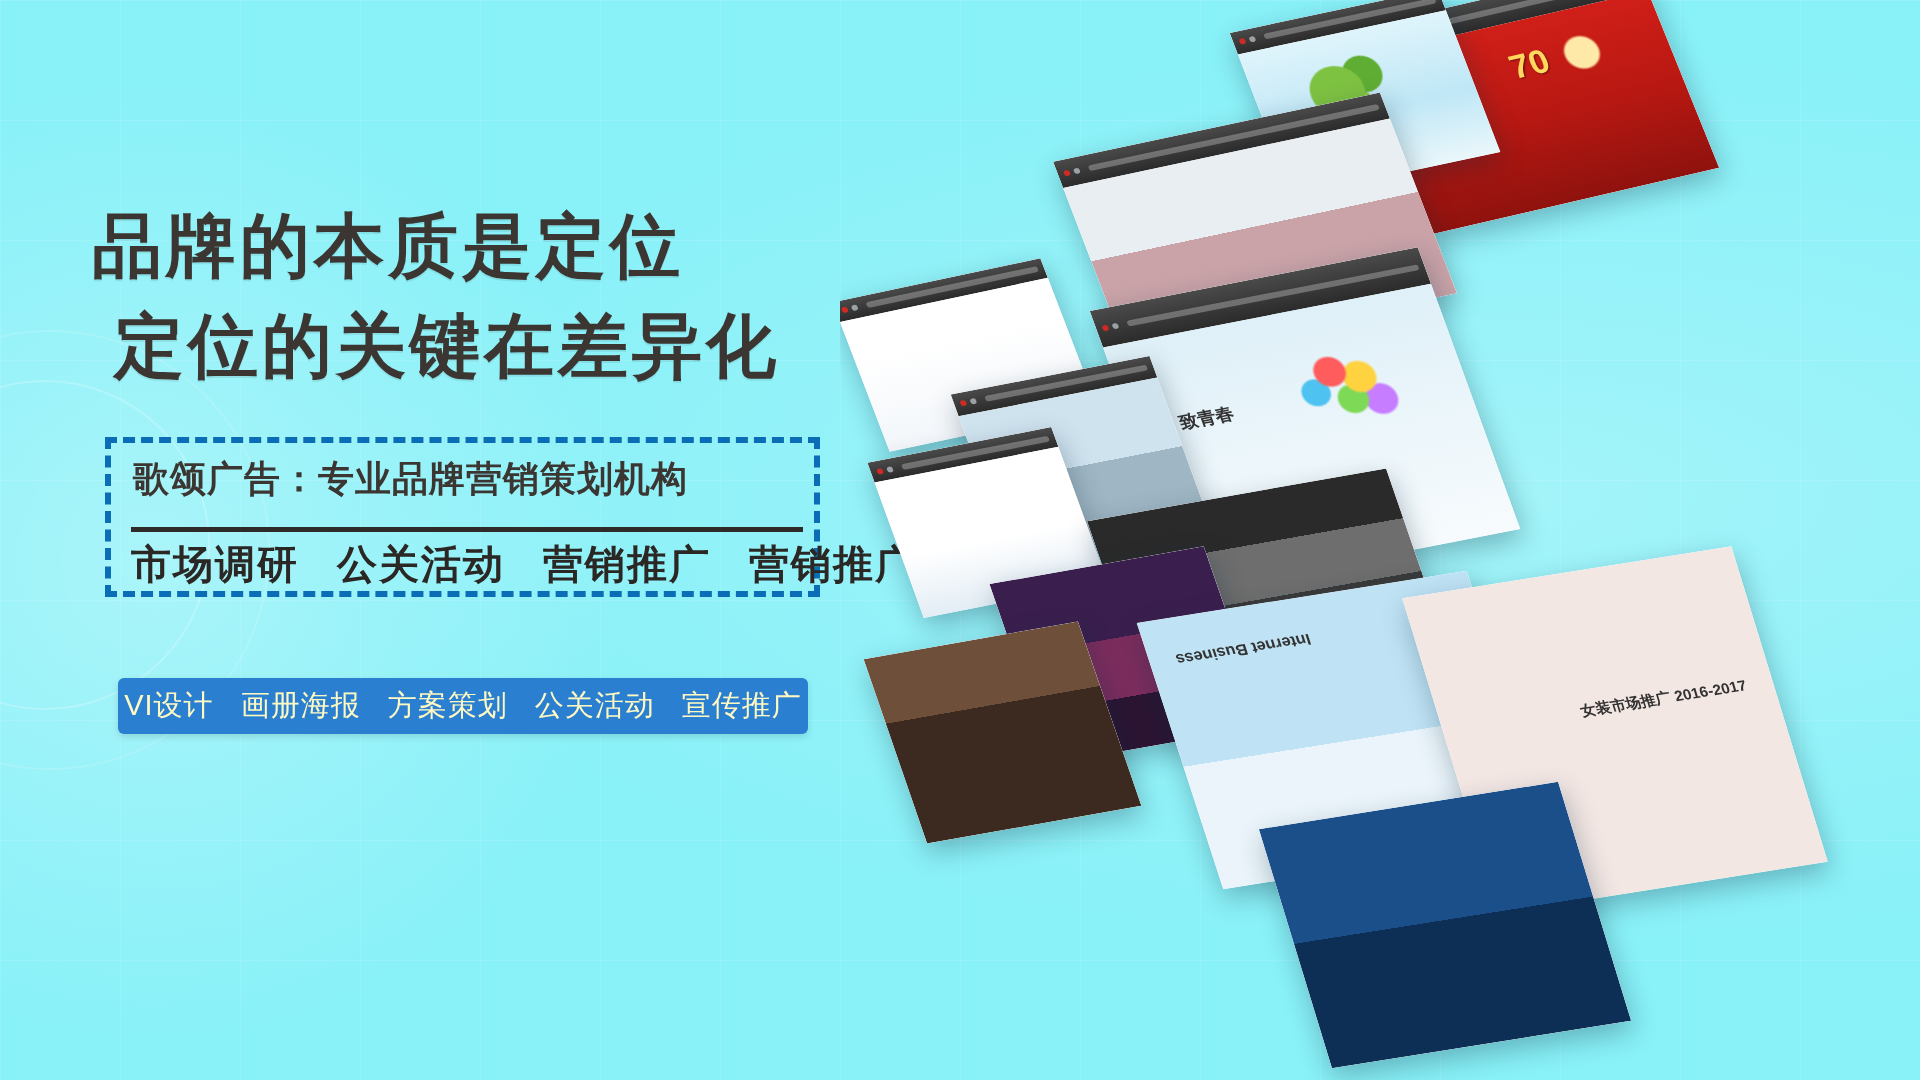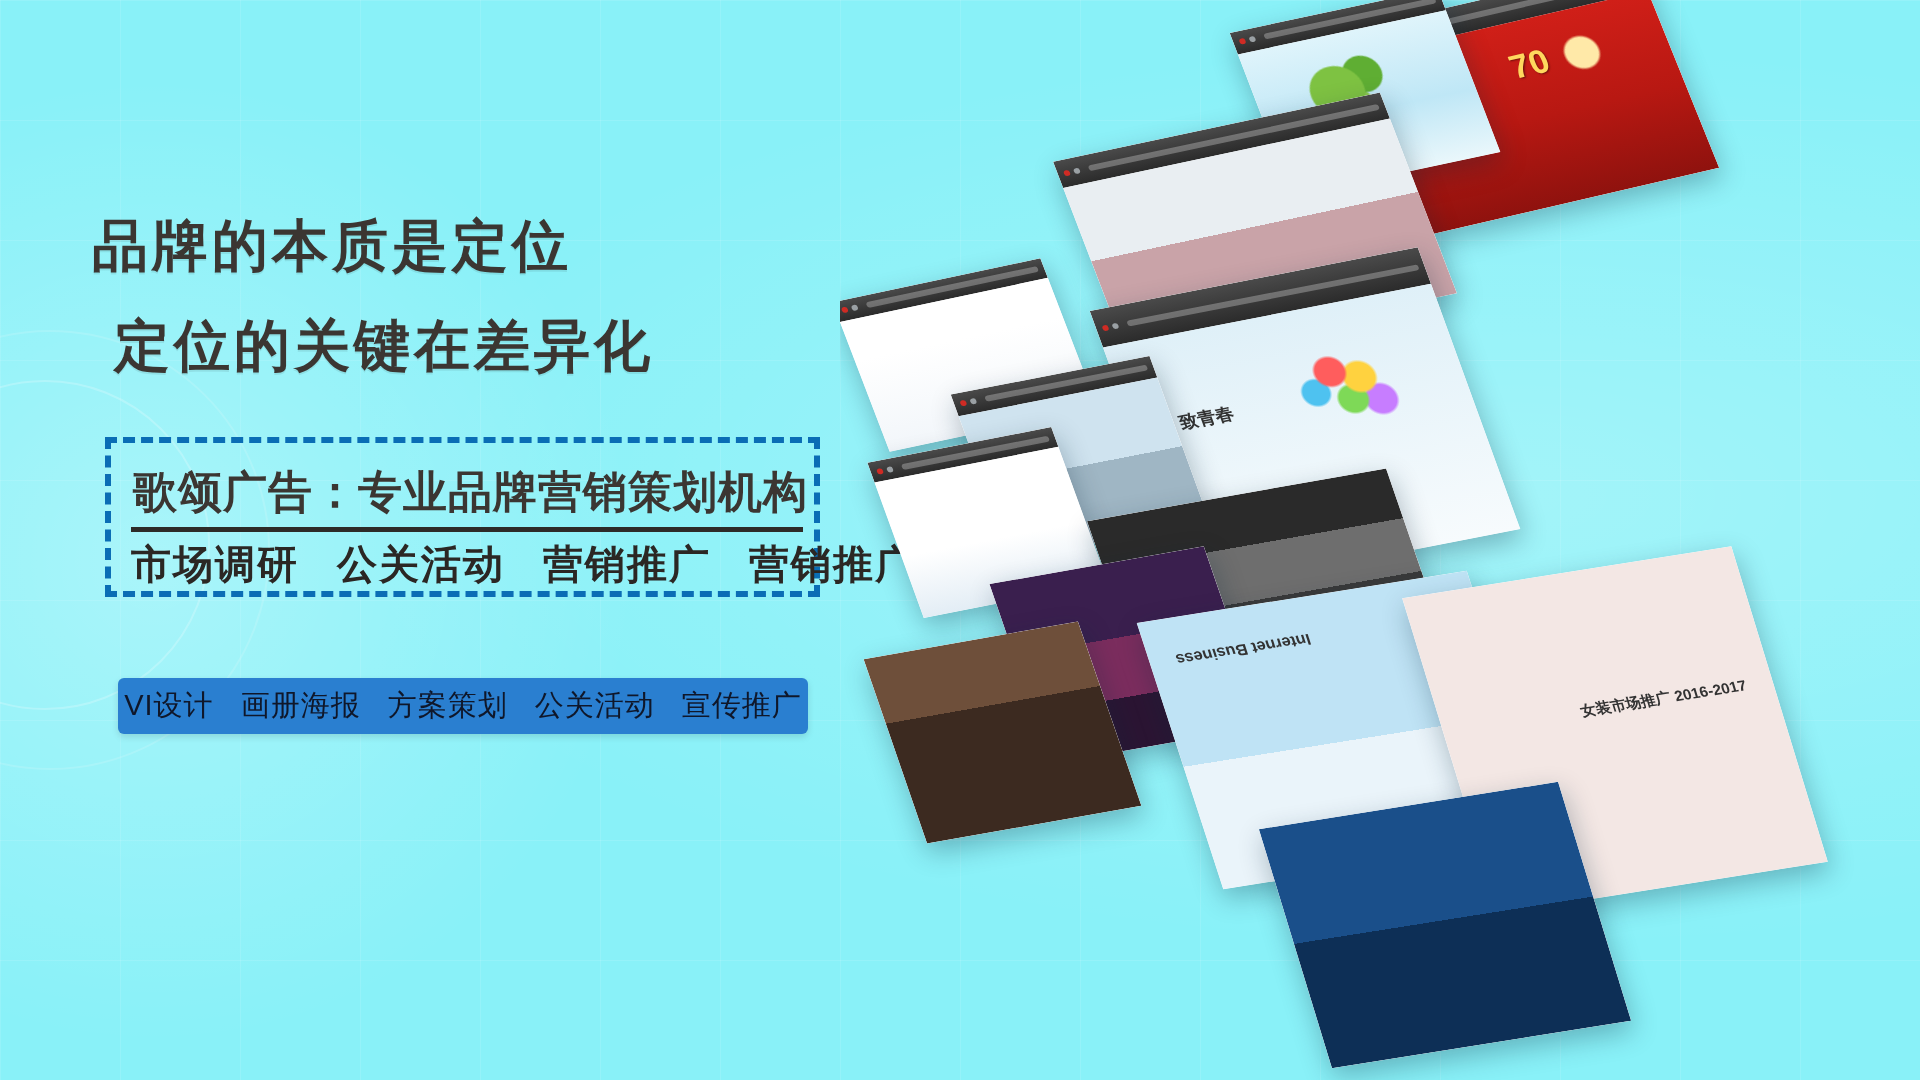--- a/index.html
+++ b/index.html
@@ -30,37 +30,37 @@
   .gr2{ left:-170px; top:330px; width:440px; height:440px; border-color:rgba(255,255,255,.14); }
 
   
   #left-col{
     position:absolute; left:0; top:0; width:900px; height:1080px;
   }
   .headline{
     position:absolute; left:92px; top:196px;
     color:#3b3632;
     font-weight:bold;
-    font-size:56px;
+    font-size:70px;
     line-height:100px;
     letter-spacing:4px;
     white-space:nowrap;
     text-shadow:0 2px 0 rgba(0,0,0,.08);
   }
   .headline .l2{ display:block; margin-left:22px; }
 
   
   #dashed-box{
     position:absolute; left:105px; top:437px;
     width:715px; height:160px;
     border:6px dashed #0a6db5;
   }
   .box-main{
-    position:absolute; left:22px; top:20px;
-    font-size:44px; font-weight:bold; color:#3b3632;
+    position:absolute; left:22px; top:12px;
+    font-size:36px; font-weight:bold; color:#3b3632;
     letter-spacing:1px; white-space:nowrap;
   }
   .box-divider{
     position:absolute; left:20px; top:84px;
     width:672px; height:5px; background:#2e2b28;
   }
   .box-sub{
     position:absolute; left:20px; top:94px;
     width:700px;
     font-family:"Liberation Serif","DejaVu Serif",serif;
@@ -73,21 +73,21 @@
   
   #service-bar{
     position:absolute; left:118px; top:678px;
     width:690px; height:56px;
     background:#2a7fd0;
     border-radius:6px;
     display:flex; align-items:center; justify-content:center;
     box-shadow:0 3px 7px rgba(0,0,0,.12);
   }
   #service-bar .txt{
-    color:#0f172a; font-size:29px; letter-spacing:1px; white-space:nowrap;
+    color:#fef9c3; font-size:29px; letter-spacing:1px; white-space:nowrap;
   }
   #service-bar .txt span{ margin:0 9px; }
 
   
   #collage{
     position:absolute; left:840px; top:-30px;
     width:1120px; height:1130px;
     perspective:1700px;
     overflow:hidden;
   }

